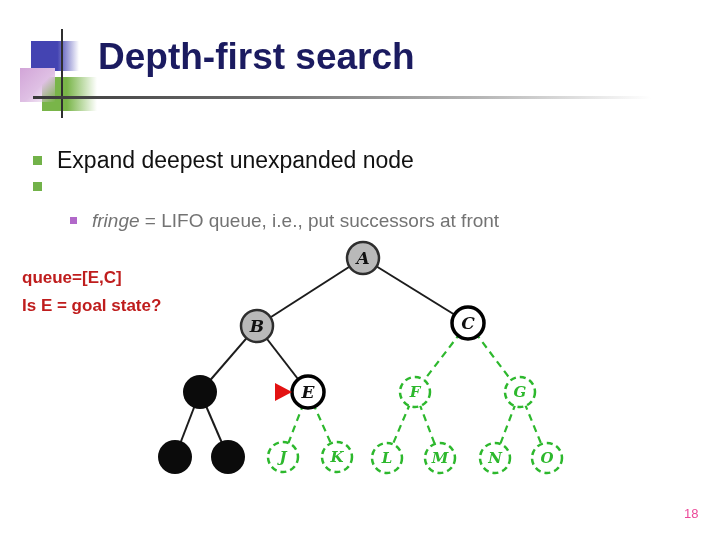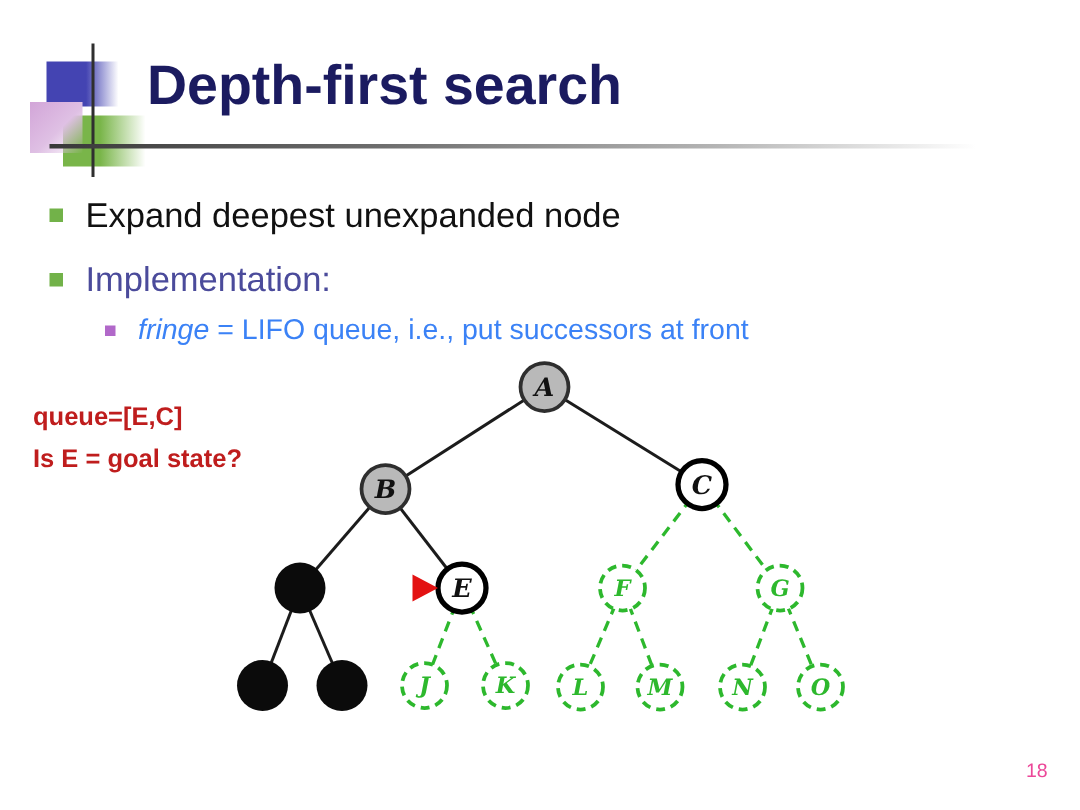--- a/index.html
+++ b/index.html
@@ -19,28 +19,28 @@
   .v-line{left:61px;top:29px;width:2px;height:89px;z-index:4;background:#2f2f2f;}
   .h-line{left:33px;top:96px;width:637px;height:3px;z-index:4;
     background:linear-gradient(to right,#383838 0%,#6e6e6e 35%,#b5b5b5 70%,rgba(255,255,255,0) 97%);}
   
   .title{
     position:absolute;left:98px;top:36px;z-index:5;
     font-size:37px;color:#1b1b60;letter-spacing:0px;white-space:nowrap;font-weight:bold;
   }
   
   .bullet-row{position:absolute;display:flex;align-items:flex-start;}
-  .b1{left:33px;top:128px;}
+  .b1{left:33px;top:145px;}
   .b2{left:33px;top:171px;}
   .b3{left:70px;top:208px;}
   .bullet-sq{width:9px;height:9px;margin-top:11px;margin-right:15px;flex:0 0 auto;background:#72b249;}
   .bullet-sq.purple{width:7px;height:7px;margin-top:9px;margin-right:15px;background:#b168c9;}
   .bullet-text{font-size:23px;color:#111;white-space:nowrap;line-height:30px;}
   .bullet-text.impl{color:#4b4b9b;}
-  .sub-text{font-size:19px;color:#3b82f6;white-space:nowrap;line-height:25px;}
+  .sub-text{font-size:19px;color:#737373;white-space:nowrap;line-height:25px;}
   .sub-text .it{font-style:italic;}
   
   .red-note{position:absolute;left:22px;font-size:17px;font-weight:bold;color:#bf1d1d;white-space:nowrap;}
   .queue-note{top:268px;}
   .goal-note{top:296px;}
   
   .tree-svg{position:absolute;left:0;top:0;z-index:5;}
   .node-letter{font-family:"DejaVu Serif","Liberation Serif",serif;font-style:italic;font-weight:bold;}
   
   .page-num{position:absolute;left:684px;top:506px;font-size:13px;color:#ec4899;}
@@ -58,21 +58,20 @@
 
   <div class="title">Depth-first search</div>
 
   <div class="bullet-row b1">
     <span class="bullet-sq"></span>
     <span class="bullet-text">Expand deepest unexpanded node</span>
   </div>
 
   <div class="bullet-row b2">
     <span class="bullet-sq"></span>
-    <span class="bullet-text impl">Implementation:</span>
   </div>
 
   <div class="bullet-row b3">
     <span class="bullet-sq purple"></span>
     <span class="sub-text"><span class="it">fringe</span><span> = LIFO queue, i.e., put successors at front</span></span>
   </div>
 
   <div class="red-note queue-note">queue=[E,C]</div>
   <div class="red-note goal-note">Is E = goal state?</div>
 

